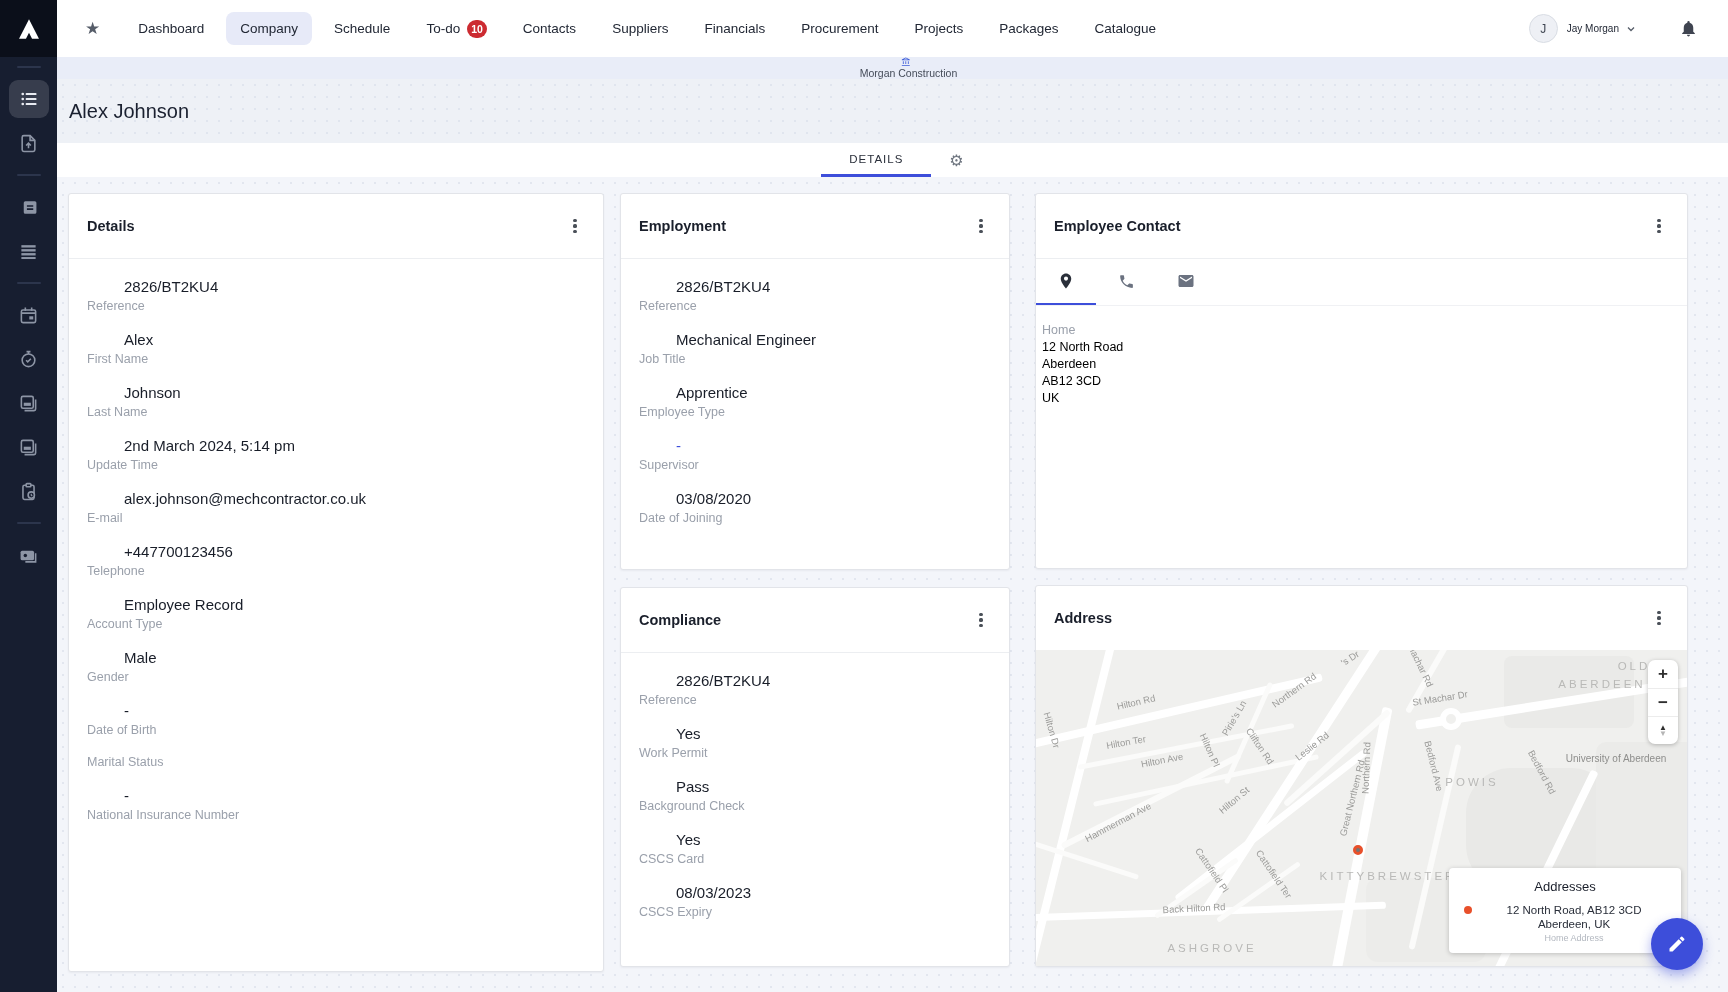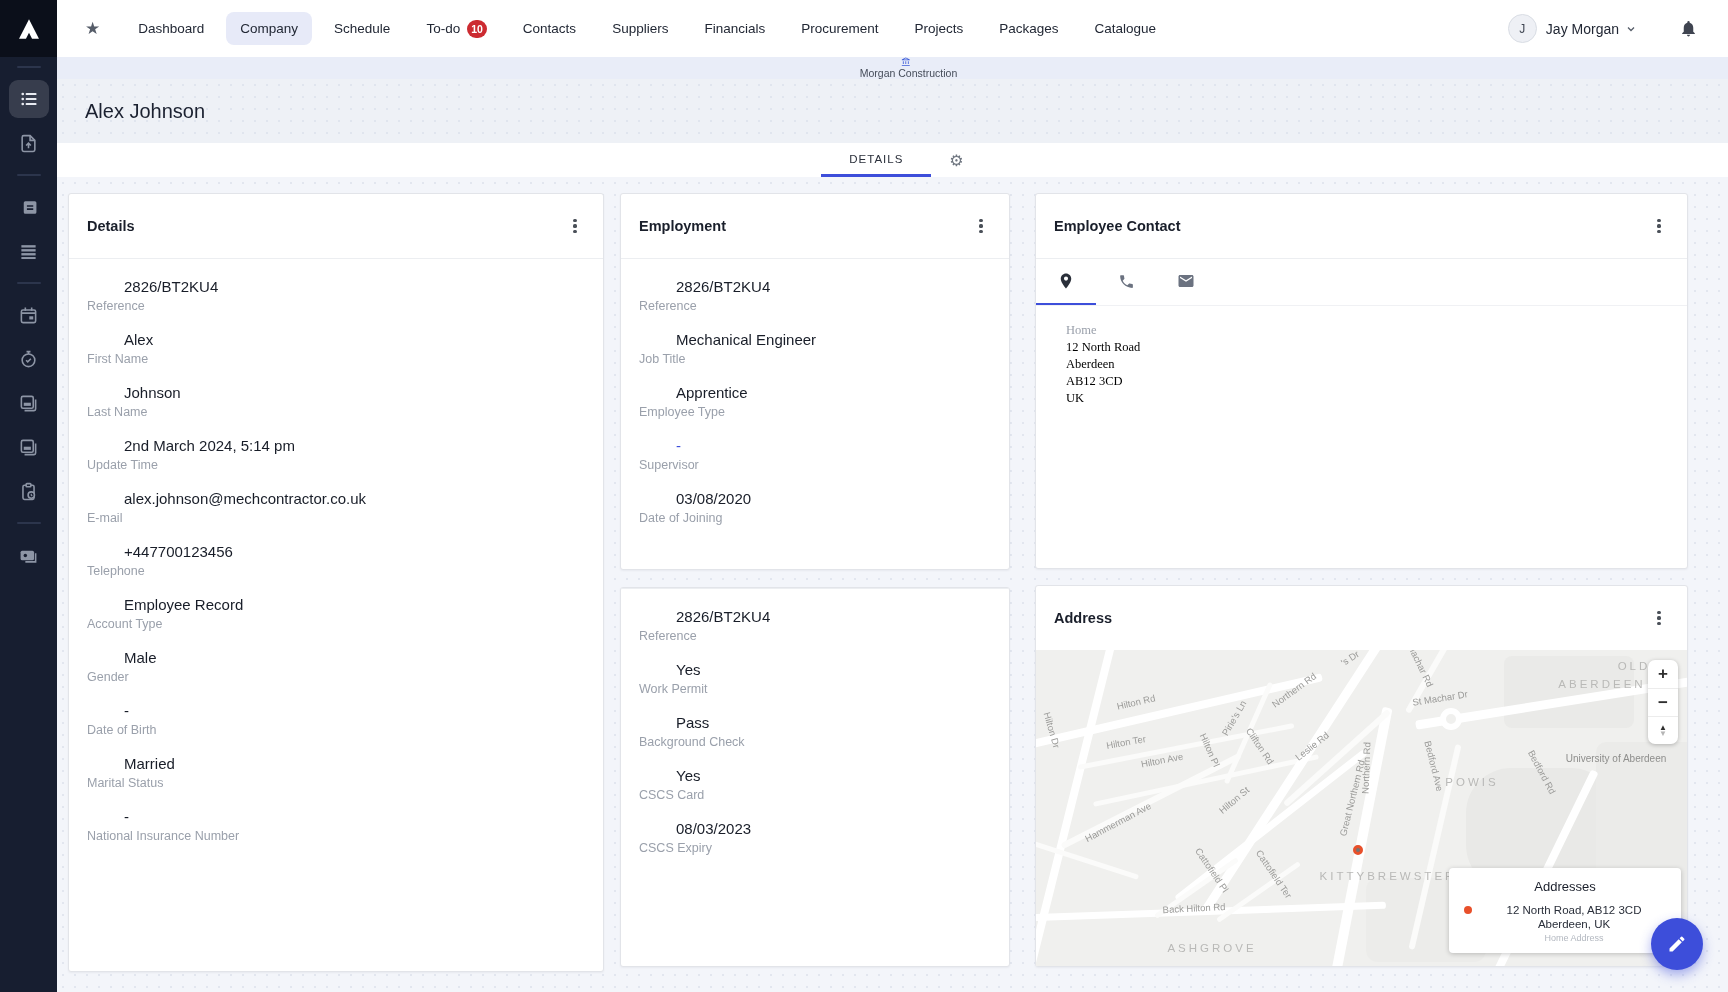--- a/index.html
+++ b/index.html
@@ -22,32 +22,32 @@
   
   .topbar{position:absolute;left:57px;top:0;right:0;height:57px;background:#fff;display:flex;align-items:center;z-index:30;}
   .star{font-size:17px;color:#565d69;margin:0 24px 0 28px;cursor:pointer;}
   .nav-items{display:flex;align-items:center;gap:8px;list-style:none;}
   .nav-item{font-size:13.5px;font-weight:500;color:#222835;padding:9px 14px;border-radius:8px;cursor:pointer;display:flex;align-items:center;gap:7px;white-space:nowrap;}
   .nav-item.active{background:#e7eaf8;}
   .nav-badge{background:var(--badge);color:#fff;font-size:10.5px;font-weight:700;min-width:18px;height:18px;border-radius:9px;display:flex;align-items:center;justify-content:center;padding:0 4px;}
   .top-right{margin-left:auto;display:flex;align-items:center;padding-right:30px;}
   .avatar{width:29px;height:29px;border-radius:50%;background:#eef0f5;border:1px solid #d9dde4;color:#3f4551;
     font-size:12px;display:flex;align-items:center;justify-content:center;margin-right:9px;cursor:pointer;}
-  .username{font-size:14px;font-weight:500;color:#222835;margin-right:6px;cursor:pointer;}
+  .username{font-size:10px;font-weight:500;color:#222835;margin-right:6px;cursor:pointer;}
   .chev{margin-right:42px;}
   .bell{cursor:pointer;display:flex;}
 
   
   .crumbbar{position:absolute;left:57px;top:57px;right:0;height:22px;background:#e9edf8;display:flex;align-items:center;padding-left:26px;z-index:29;flex-direction:column;}
   .crumbbar .txt{font-size:10.5px;color:#454c59;margin-left:6px;}
 
   
   .titleband{position:absolute;left:57px;top:79px;right:0;height:64px;background:#eef1f6;
     background-image:radial-gradient(#e0e5ee 1px, transparent 1px);background-size:12px 12px;
-    display:flex;align-items:center;padding-left:28px;z-index:28;}
+    display:flex;align-items:center;padding-left:12px;z-index:28;}
   .pagetitle{font-size:20px;font-weight:500;color:#1b2130;}
 
   
   .tabbar{position:absolute;left:57px;top:143px;right:0;height:34px;background:#fff;display:flex;align-items:flex-end;justify-content:center;z-index:28;}
   .tab{font-size:11.5px;letter-spacing:1px;font-weight:500;color:#2a2f3a;padding:8px 28px 9px;border-bottom:3px solid var(--accent);cursor:pointer;}
   .tab-gear{font-size:16px;color:#6f7680;margin:0 0 8px 18px;cursor:pointer;line-height:1;}
 
   
   .content{position:absolute;left:57px;top:177px;right:0;bottom:0;
     background:#f3f5fa;background-image:radial-gradient(#e2e6ef 1px, transparent 1px);background-size:12px 12px;}
@@ -60,21 +60,21 @@
   .card-body{padding:18px;}
   .field{margin-bottom:16px;}
   .fv{font-size:15px;line-height:19px;color:var(--ink);margin-left:37px;}
   .fv.accent{color:var(--accent);}
   .fl{font-size:12.5px;line-height:16px;color:var(--muted);margin-top:2px;}
 
   
   .ctabs{display:flex;border-bottom:1px solid #f0f1f4;}
   .ctab{width:60px;height:46px;display:flex;align-items:center;justify-content:center;cursor:pointer;border-bottom:2px solid transparent;}
   .ctab.on{border-bottom-color:var(--accent);}
-  .contact-body{padding:16px 30px;font-family:Liberation Serif, serif;}
+  .contact-body{padding:16px 6px;}
   .addr-type{font-size:12.5px;color:var(--muted);line-height:17px;}
   .addr-line{font-size:12.5px;color:#000000;line-height:17px;}
 
   
   .map{position:absolute;left:0;right:0;top:64px;bottom:0;background:#f0f0ee;overflow:hidden;}
   .road{position:absolute;background:#fff;border-radius:3px;}
   .road.minor{background:#fbfbfa;}
   .patch{position:absolute;background:#e9e9e7;}
   .maplabel{position:absolute;white-space:nowrap;transform:translate(-50%,-50%);}
   .maplabel.street{font-size:9.5px;color:#9b9b99;}
@@ -298,21 +298,20 @@
         </div>
         <div class="field">
           <div class="fv">Male</div>
           <div class="fl">Gender</div>
         </div>
         <div class="field">
           <div class="fv">-</div>
           <div class="fl">Date of Birth</div>
         </div>
         <div class="field">
-          <div class="fv">Married</div>
           <div class="fl">Marital Status</div>
         </div>
         <div class="field">
           <div class="fv">-</div>
           <div class="fl">National Insurance Number</div>
         </div>
       </div>
   </div>
 
   <div class="card" style="left:563px;top:16px;width:390px;height:377px;">
@@ -381,20 +380,28 @@
       <div id="addr-lines">
           <div class="addr-line">12 North Road</div>
           <div class="addr-line">Aberdeen</div>
           <div class="addr-line">AB12 3CD</div>
           <div class="addr-line">UK</div>
         </div>
     </div>
   </div>
 
   <div class="card" style="left:563px;top:410px;width:390px;height:380px;">
+    <div class="card-header">
+      <span class="card-title">Compliance</span>
+      <span class="kebab">
+          <i></i>
+          <i></i>
+          <i></i>
+        </span>
+    </div>
     <div class="card-divider"></div>
     <div class="card-body">
         <div class="field">
           <div class="fv">2826/BT2KU4</div>
           <div class="fl">Reference</div>
         </div>
         <div class="field">
           <div class="fv">Yes</div>
           <div class="fl">Work Permit</div>
         </div>

